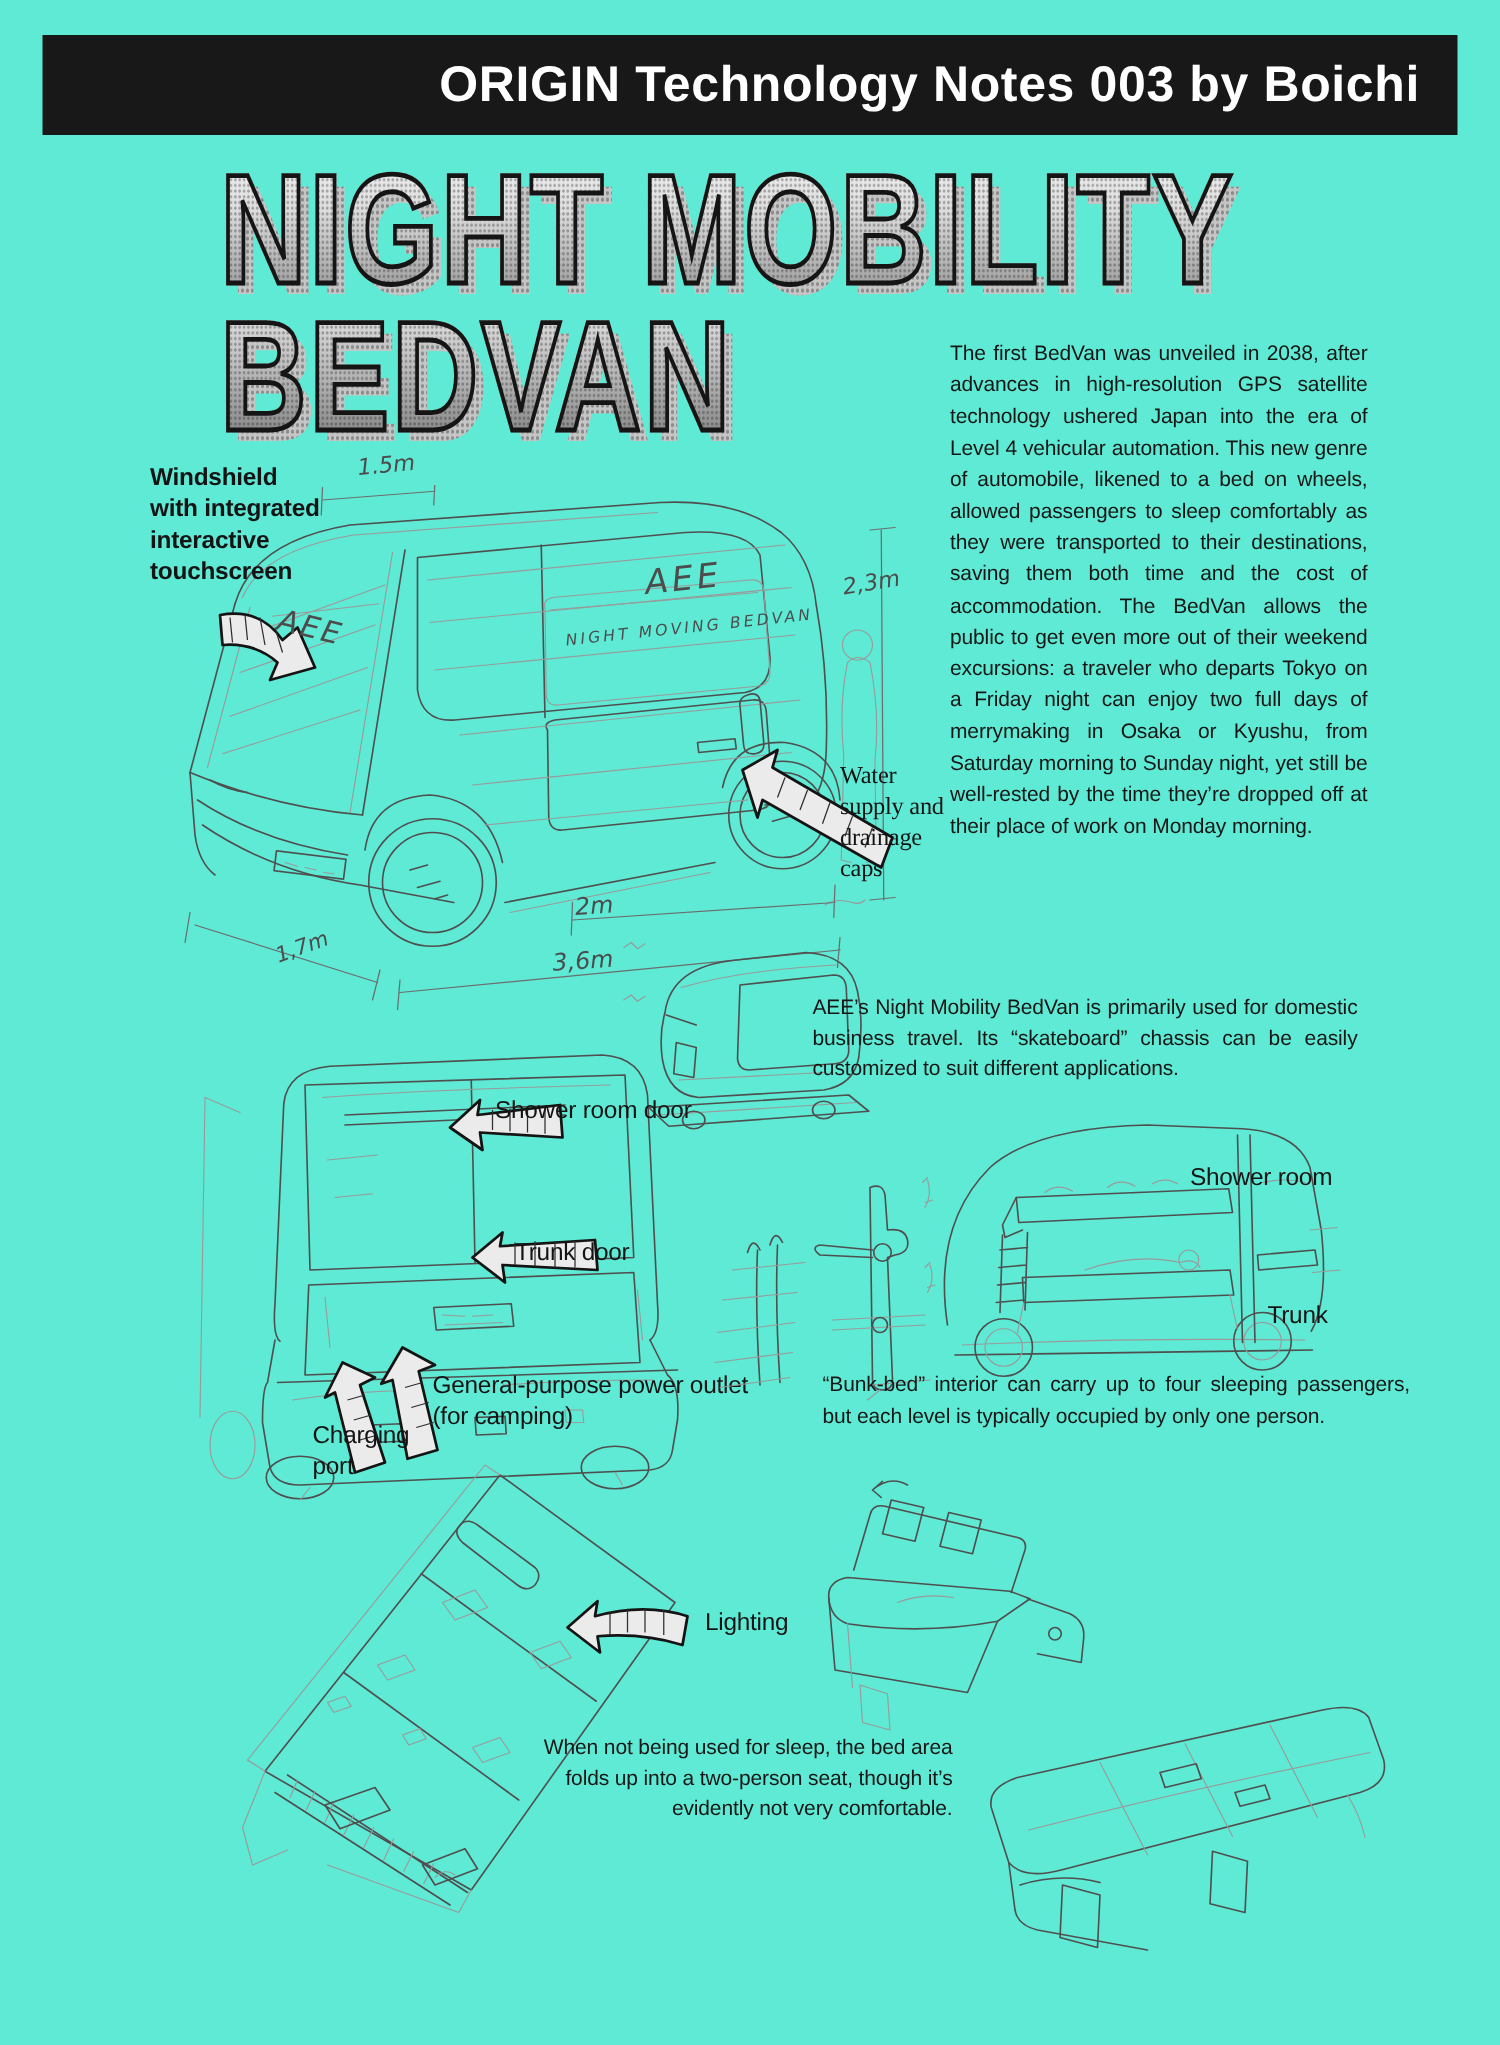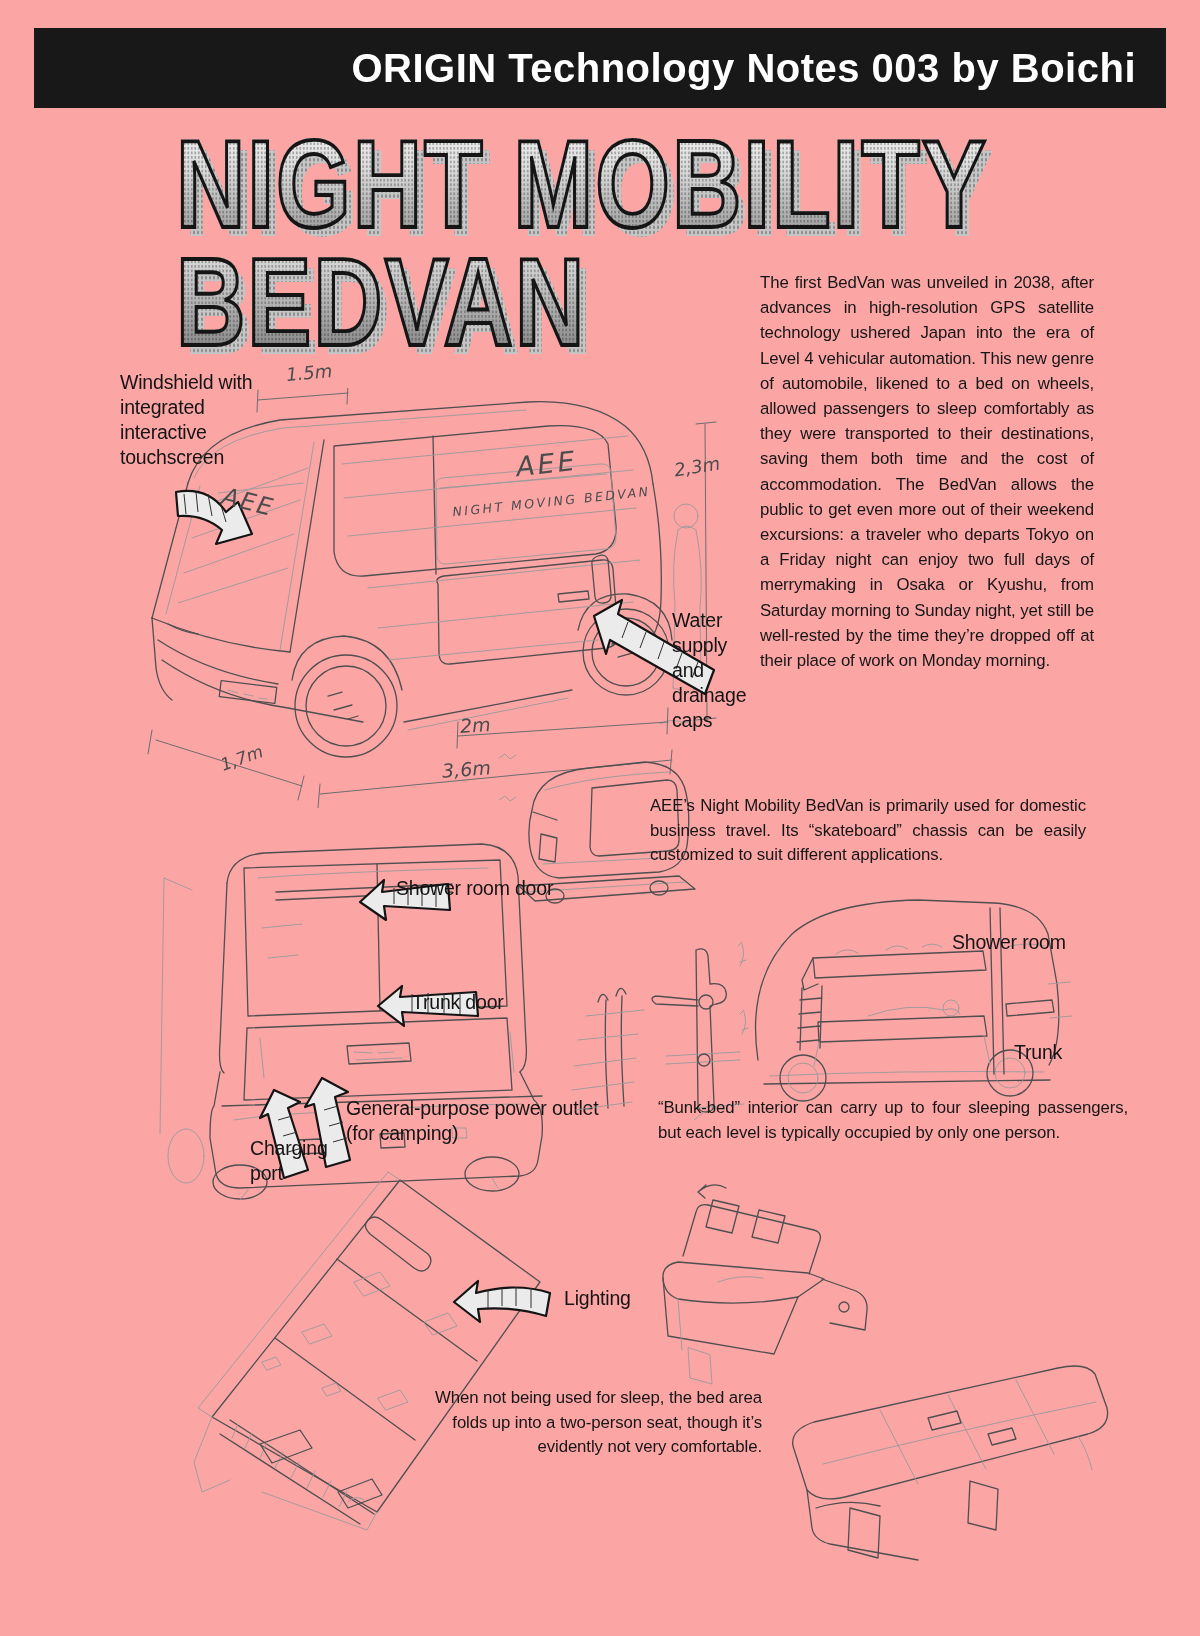--- a/index.html
+++ b/index.html
@@ -1,16 +1,16 @@
 <!DOCTYPE html>
 <html><head>
 <meta charset="utf-8">
 <style>
   html,body{margin:0;padding:0;background:#ffffff;}
-  .page{position:relative;width:1200px;height:1636px;background:#fca5a5;overflow:hidden;
+  .page{position:relative;width:1200px;height:1636px;background:#5eead4;overflow:hidden;
         font-family:"Liberation Sans",sans-serif;color:#161616;}
   
   .header-bar{position:absolute;left:34px;top:28px;width:1132px;height:80px;background:#181818;
               display:flex;align-items:center;justify-content:flex-end;padding-right:30px;box-sizing:border-box;}
   .header-bar span{color:#fff;font-size:40px;font-weight:bold;letter-spacing:0.5px;}
   
   .tline{position:absolute;left:176px;font-weight:bold;font-size:96px;letter-spacing:2px;
          transform:scaleY(1.30);transform-origin:0 0;line-height:1;white-space:nowrap;}
   .t-shadow{position:absolute;left:8px;top:7px;color:transparent;
             background:radial-gradient(circle,#8d8d8d 1px,#c6c6c6 1.5px) 0 0/4px 4px;
@@ -125,24 +125,24 @@
 
   <svg class="arr" style="position:absolute;left:588px;top:598px;" width="132" height="102" viewBox="0 0 132 102">
     <path class="body" d="M6,18 L34,2 L30,16 L126,72 L117,96 L22,42 L18,56 Z"></path>
     <line x1="40" y1="24" x2="34" y2="40"></line>
       <line x1="58" y1="34" x2="52" y2="50"></line>
     <line x1="76" y1="44" x2="70" y2="61"></line>
       <line x1="94" y1="55" x2="88" y2="71"></line>
       <line x1="110" y1="64" x2="104" y2="80"></line>
   </svg>
 
-  <div class="lbl" style="left:120px;top:370px;width:142px;">Windshield with integrated interactive touchscreen</div>
+  <div class="lbl" style="left:120px;top:370px;width:142px;font-weight:bold;">Windshield with integrated interactive touchscreen</div>
   <div class="hand" style="left:286px;top:362px;font-size:18px;transform:rotate(-5deg);">1.5m</div>
   <div class="hand" style="left:674px;top:456px;font-size:18px;transform:rotate(-9deg);">2,3m</div>
-  <div class="lbl" style="left:672px;top:608px;width:86px;">Water supply and drainage caps</div>
+  <div class="lbl" style="left:672px;top:608px;width:86px;font-family:Liberation Serif, serif;">Water supply and drainage caps</div>
   <div class="hand" style="left:460px;top:714px;font-size:19px;transform:rotate(-4deg);">2m</div>
   <div class="hand" style="left:442px;top:758px;font-size:19px;transform:rotate(-4deg);">3,6m</div>
   <div class="hand" style="left:220px;top:748px;font-size:17px;transform:rotate(-20deg);">1,7m</div>
 
   <div class="hand" style="left:222px;top:488px;font-size:24px;transform:rotate(14deg);letter-spacing:2px;">AEE</div>
   <div class="hand" style="left:516px;top:448px;font-size:27px;transform:rotate(-6deg);letter-spacing:3px;">AEE</div>
   <div class="hand" style="left:452px;top:494px;font-size:12.5px;transform:rotate(-6deg);letter-spacing:2.5px;">NIGHT MOVING BEDVAN</div>
 
   <div class="bodycol">
     <p>The first BedVan was unveiled in 2038, after advances in high-resolution GPS satellite technology ushered Japan into the era of Level 4 vehicular automation. This new genre of automobile, likened to a bed on wheels, allowed passengers to sleep comfortably as they were transported to their destinations, saving them both time and the cost of accommodation. The BedVan allows the public to get even more out of their weekend excursions: a traveler who departs Tokyo on a Friday night can enjoy two full days of merrymaking in Osaka or Kyushu, from Saturday morning to Sunday night, yet still be well-rested by the time they’re dropped off at their place of work on Monday morning.</p>

